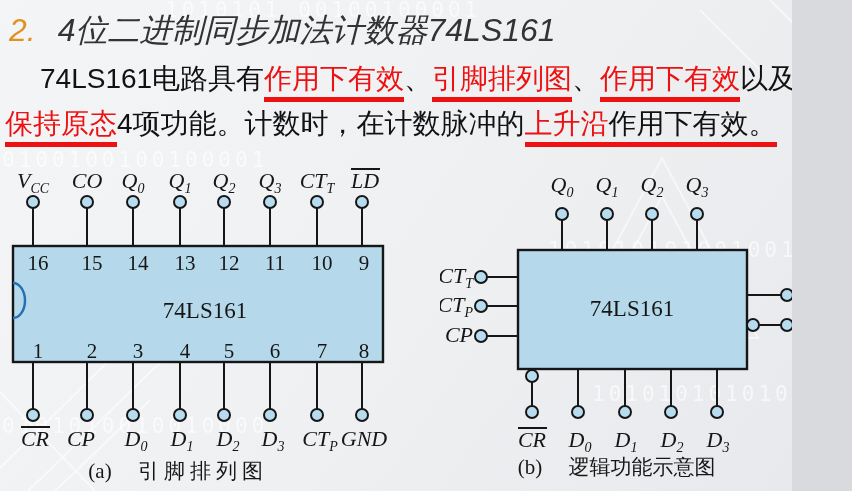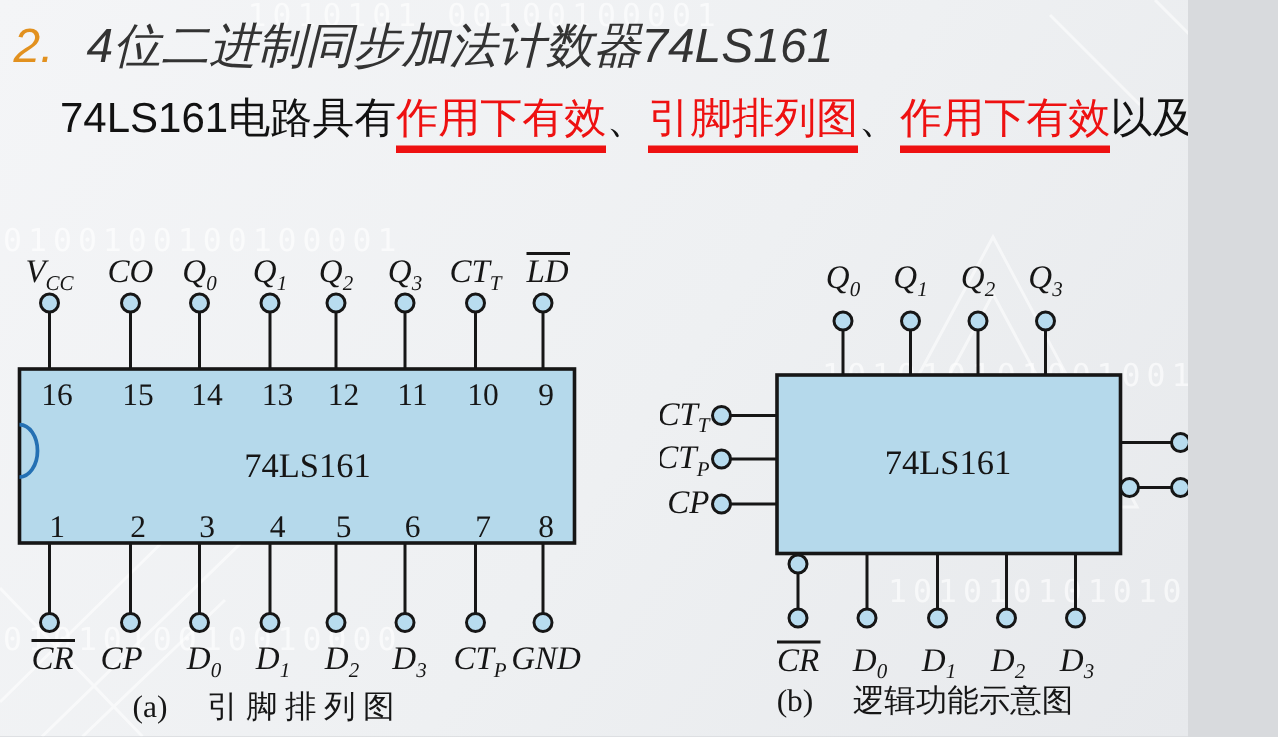--- a/index.html
+++ b/index.html
@@ -56,20 +56,23 @@
   <div class="wm" style="left:592px;top:382px">1010101010100100001</div>
   <div class="wm" style="left:2px;top:414px">0101010010010000</div>
 
   <div class="slide-title">
     <span class="title-num">2.</span><span>4位二进制同步加法计数器74LS161</span>
   </div>
 
   <div class="bodyline line1">
     <span>74LS161电路具有</span><span class="u-red">作用下有效</span><span>、</span><span class="u-red">引脚排列图</span><span>、</span><span class="u-red">作用下有效</span><span>以及</span>
   </div>
+  <div class="bodyline line2">
+    <span class="u-red">保持原态</span><span>4项功能。计数时，在计数脉冲的</span><span class="u-red">上升沿</span><span class="u-cont">作用下有效。</span>
+  </div>
 
   <svg class="diag diagA" width="440" height="341">
 
     <g>
       <line class="wire" x1="33" y1="58" x2="33" y2="96"></line>
         <line class="wire" x1="87" y1="58" x2="87" y2="96"></line>
       <line class="wire" x1="133" y1="58" x2="133" y2="96"></line>
         <line class="wire" x1="180" y1="58" x2="180" y2="96"></line>
       <line class="wire" x1="224" y1="58" x2="224" y2="96"></line>
         <line class="wire" x1="270" y1="58" x2="270" y2="96"></line>

